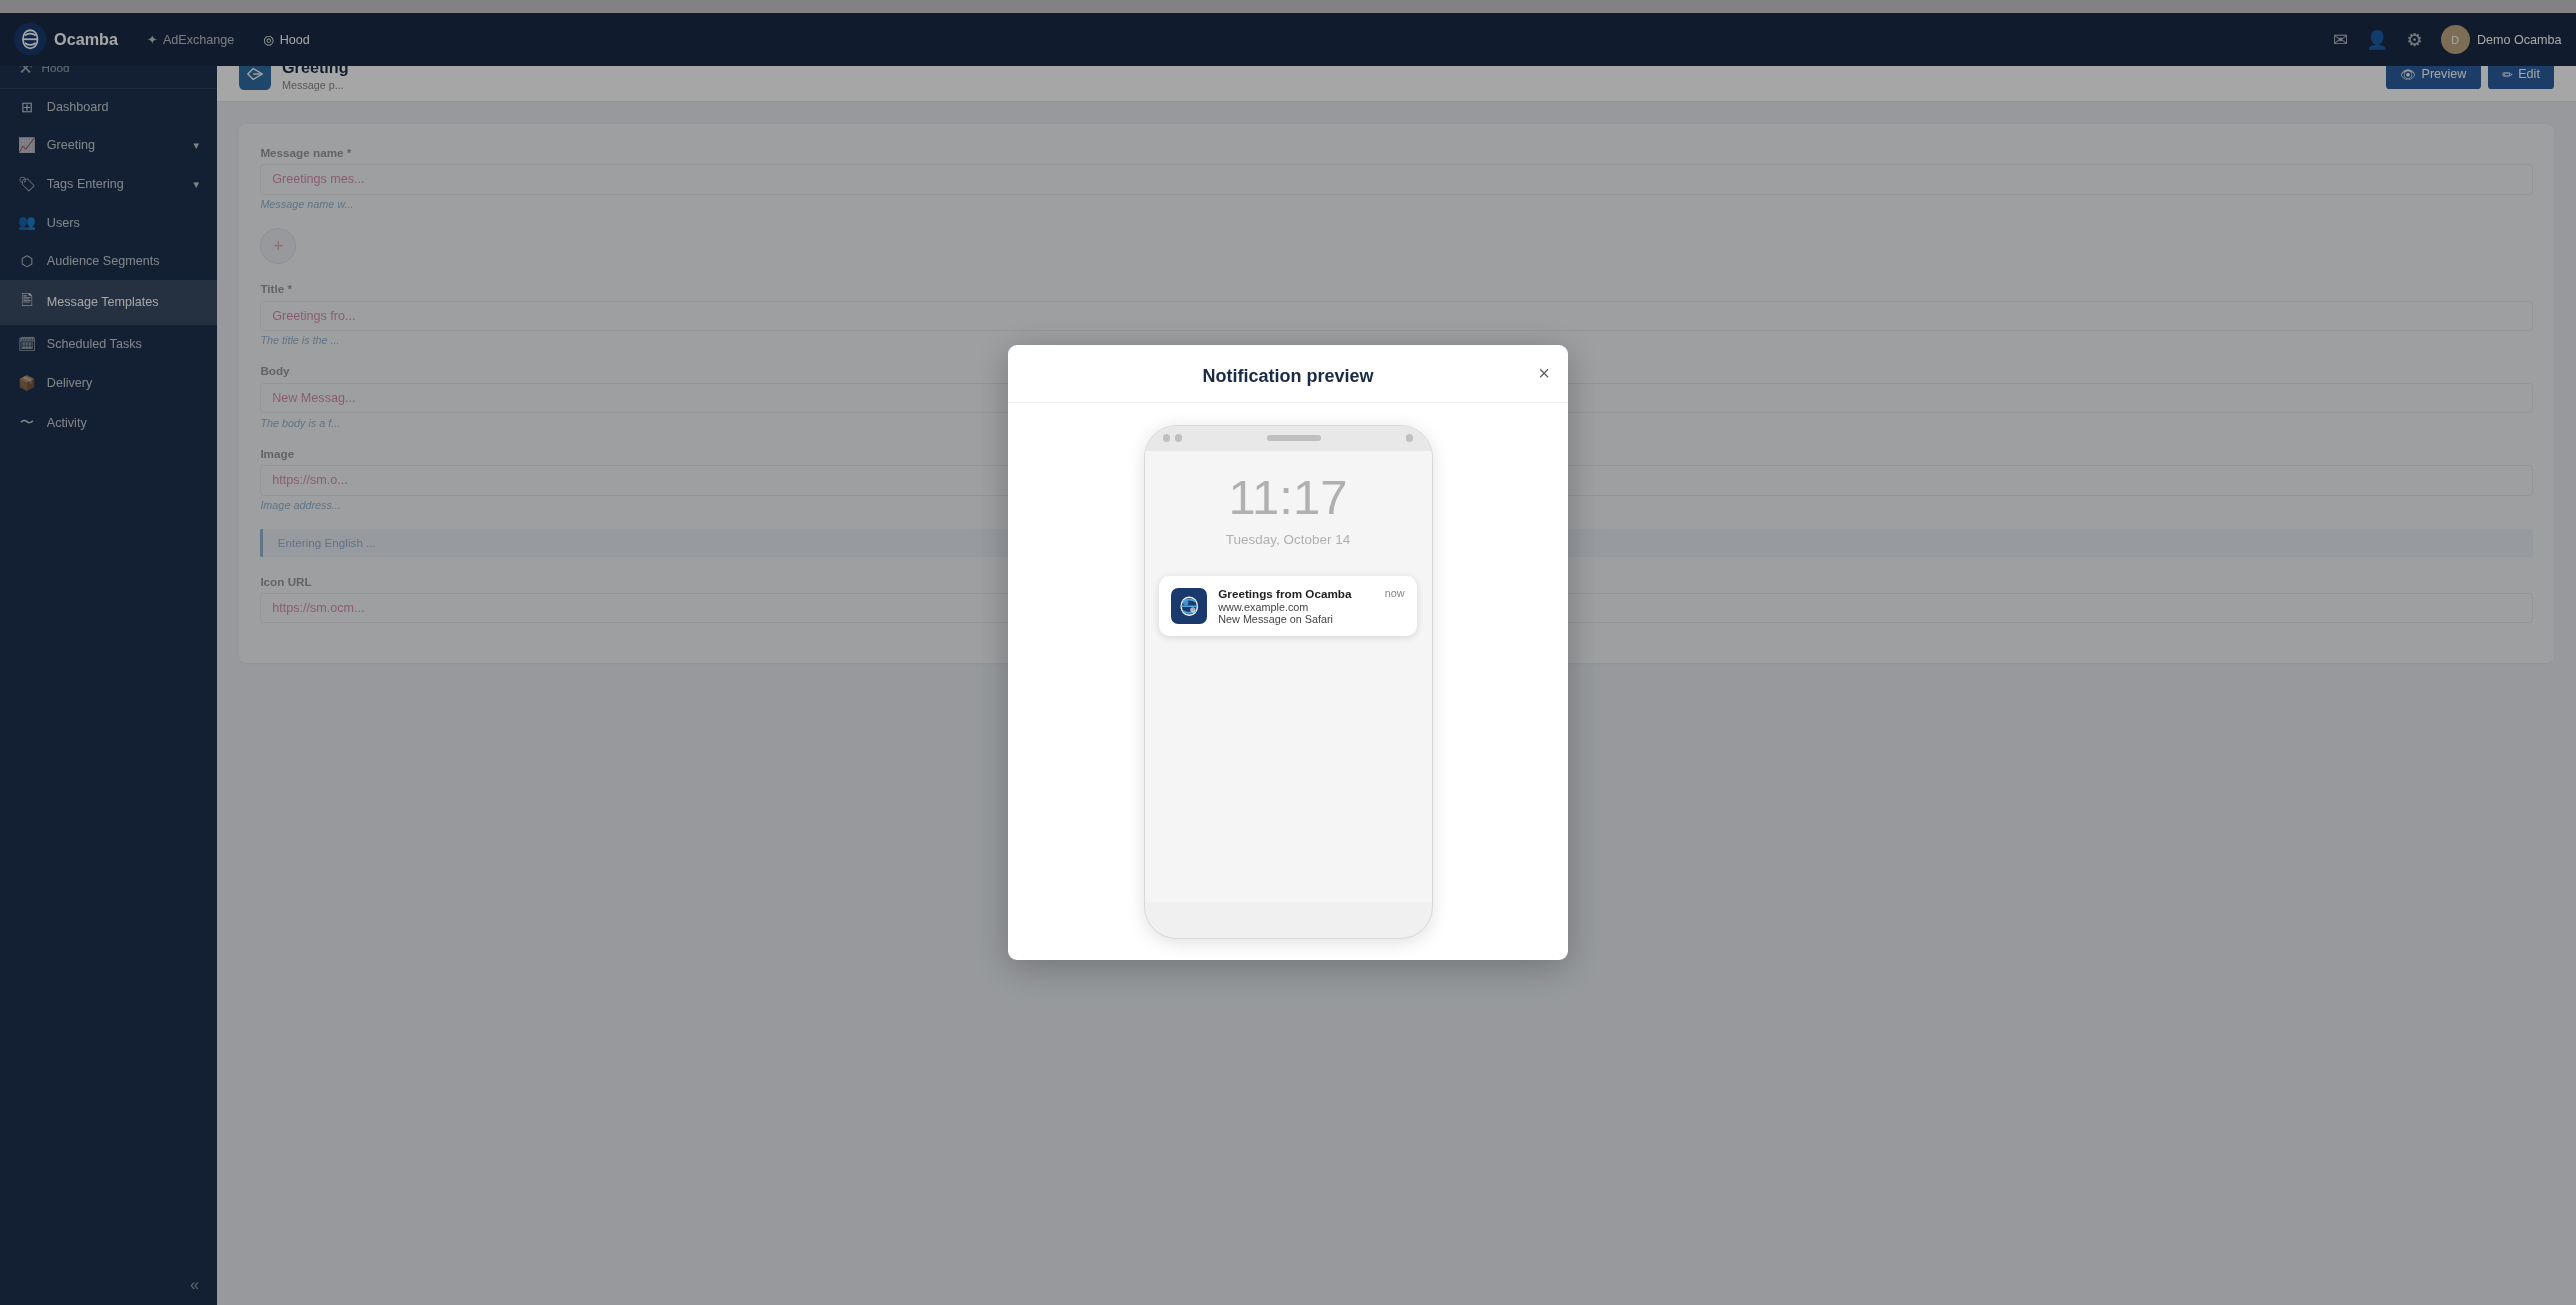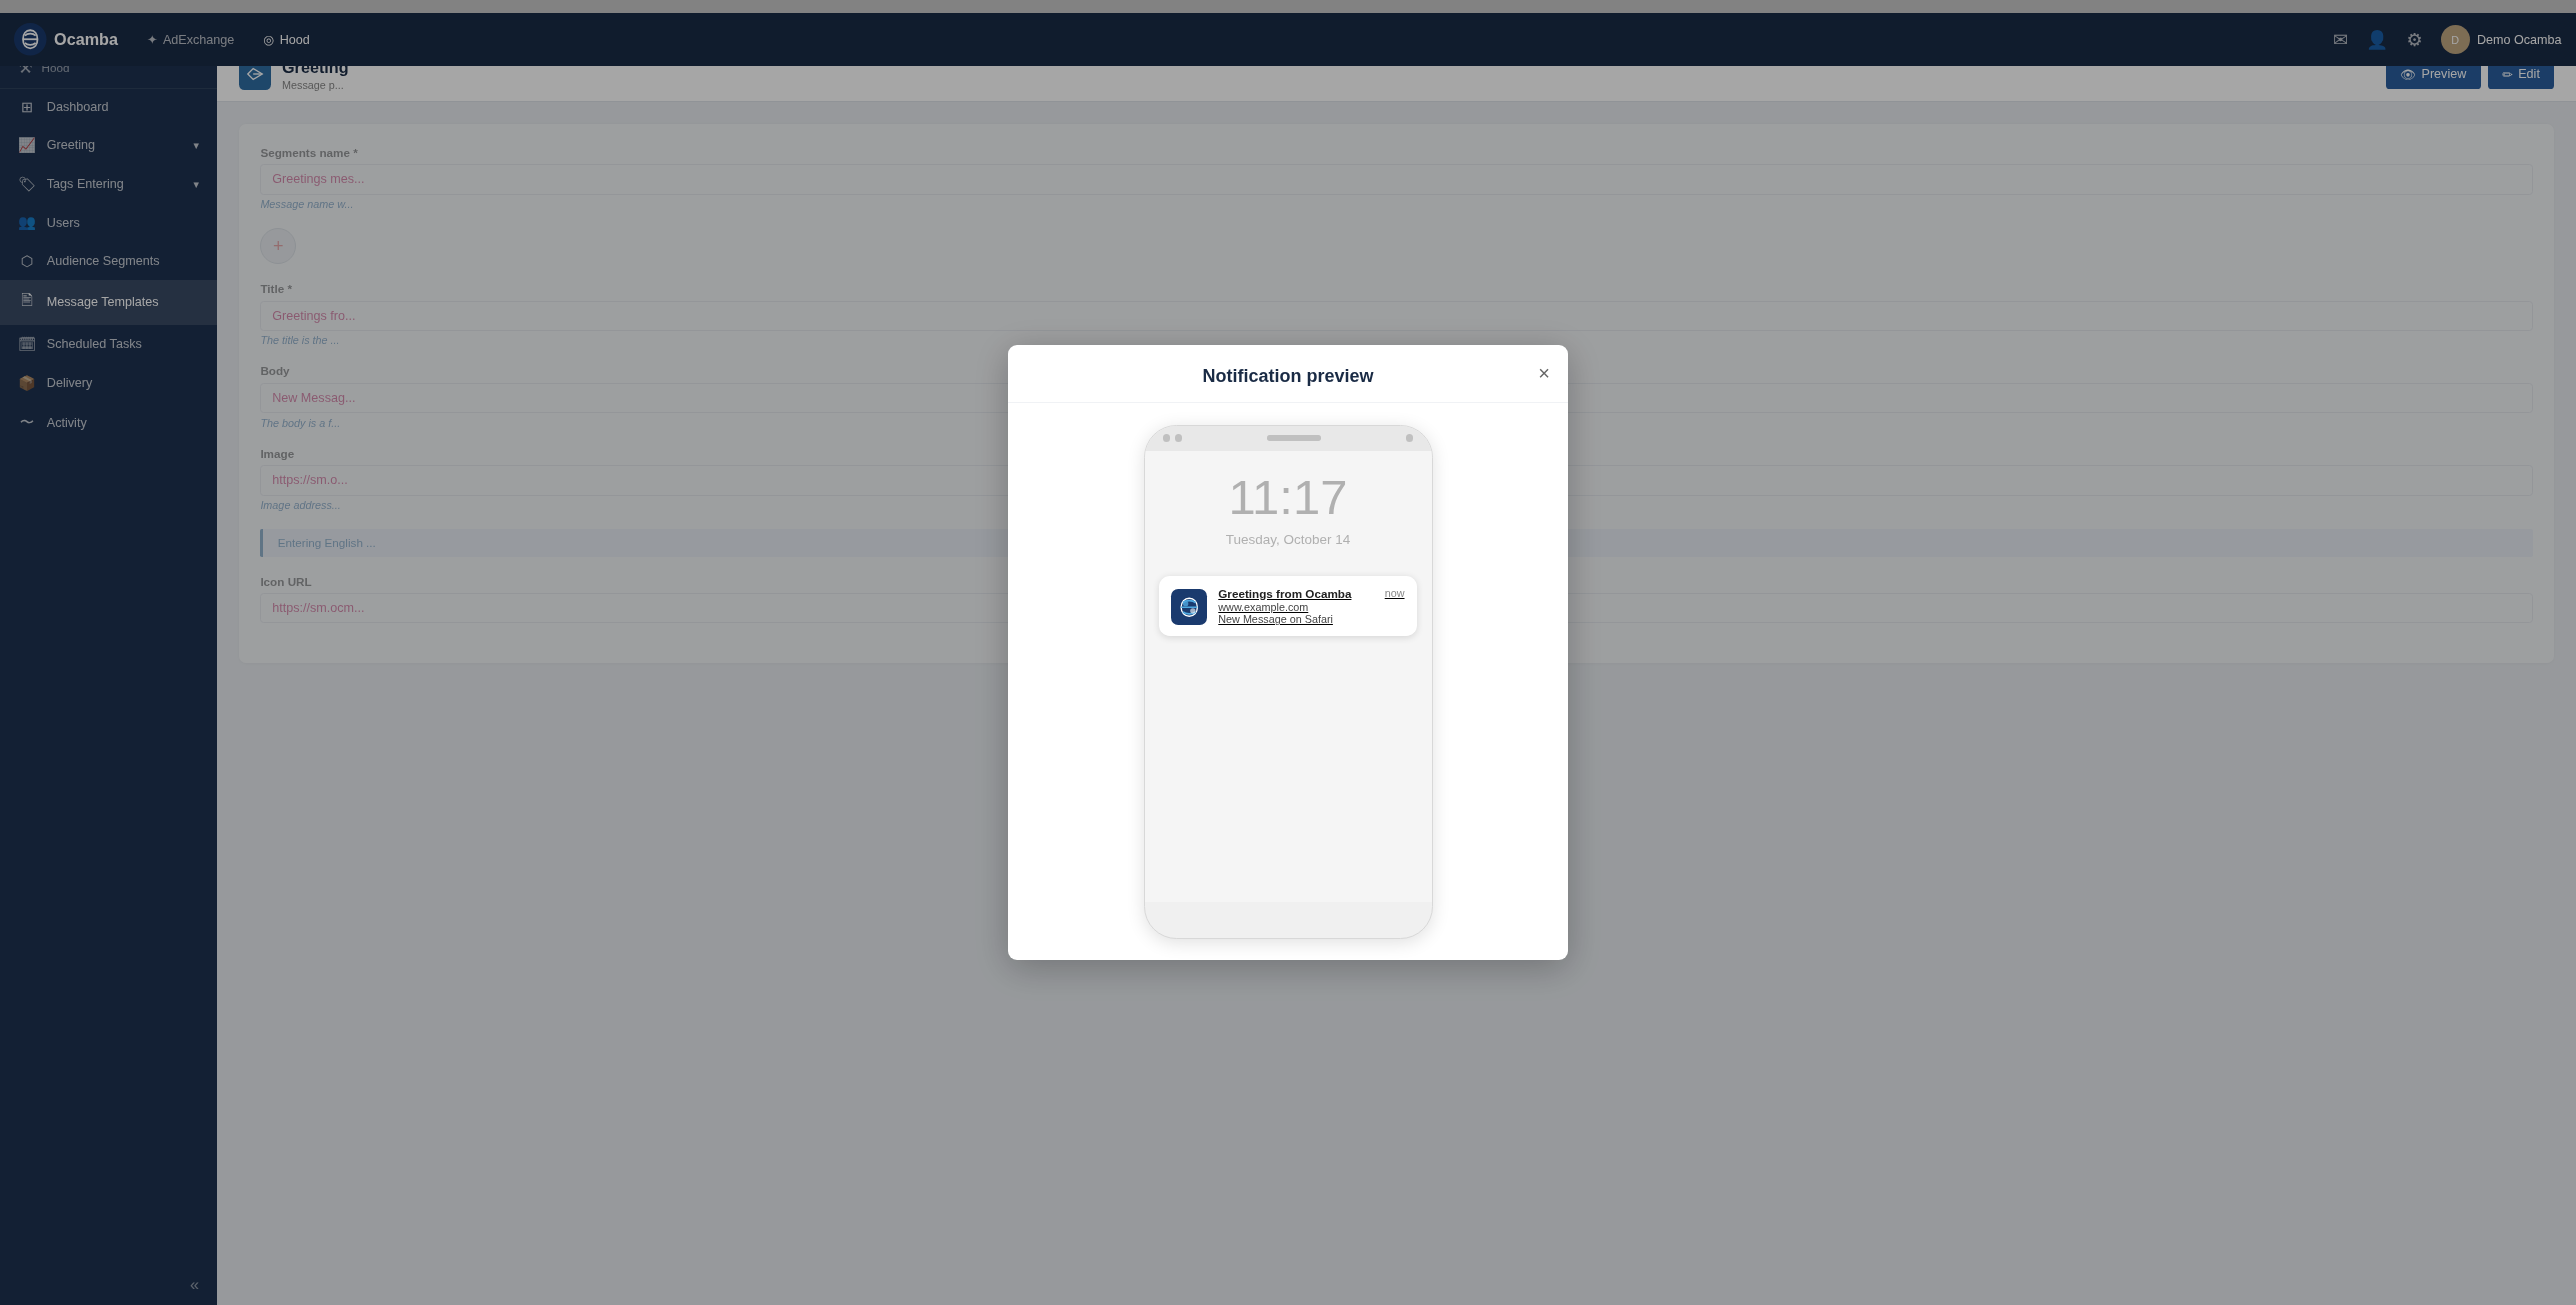--- a/index.html
+++ b/index.html
@@ -261,23 +261,22 @@
       margin-bottom: 29px;
     }
 
     
     .notif-card {
       background: white;
       border-radius: 10.8px;
       padding: 10.8px 12.6px;
       box-shadow: 0 1.8px 7.2px rgba(0,0,0,0.12);
       display: flex;
-      align-items: flex-end;
+      align-items: center;
       gap: 10.8px;
-      text-decoration: underline;
     }
     .notif-icon {
       width: 36px; height: 36px; border-radius: 7.2px; flex-shrink: 0;
       background: #1a3a6e;
       display: flex; align-items: center; justify-content: center;
       overflow: hidden;
     }
     .notif-content { flex: 1; }
     .notif-header-row {
       display: flex; justify-content: space-between; align-items: center;
@@ -406,21 +405,21 @@
         <button class="btn-edit">
           <span>✏</span>
           <span>Edit</span>
         </button>
       </div>
     </div>
 
     <div class="form-area">
       <div class="form-card">
         <div class="form-group">
-          <label class="form-label">Segments name *</label>
+          <label class="form-label">Message name *</label>
           <input class="form-input" type="text" value="Greetings mes..." style="">
           <div class="form-hint">Message name w...</div>
         </div>
         <div class="plus-btn">+</div>
         <div class="form-group">
           <label class="form-label">Title *</label>
           <input class="form-input" type="text" value="Greetings fro..." style="">
           <div class="form-hint">The title is the ...</div>
         </div>
         <div class="form-group">

